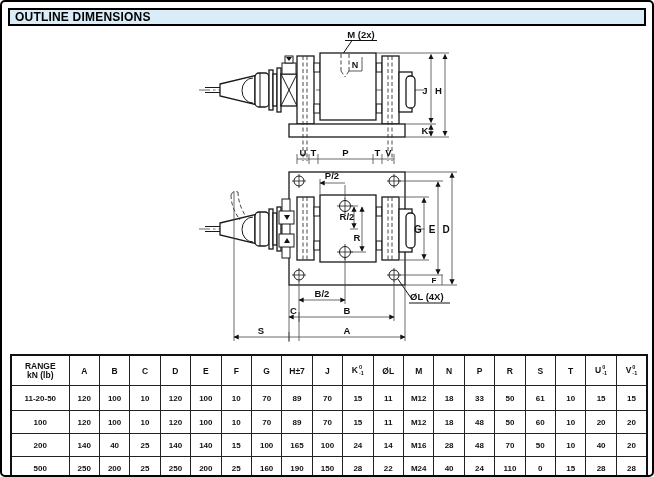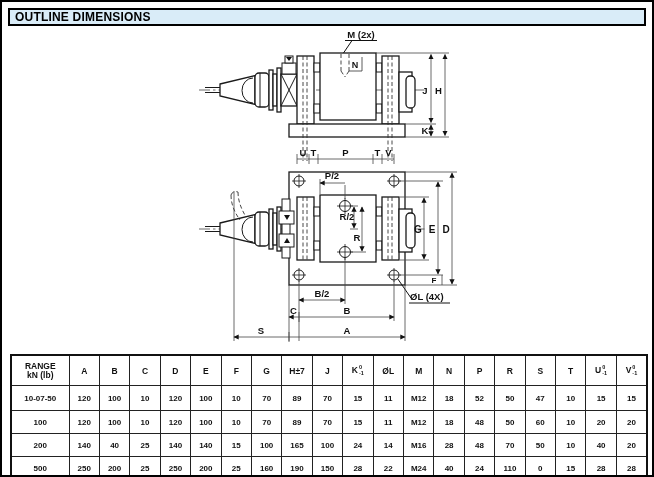--- a/index.html
+++ b/index.html
@@ -1,18 +1,18 @@
 <!DOCTYPE html>
 <html><head>
 <meta charset="utf-8">
 <style>
   html,body{margin:0;padding:0;background:#fff;}
   .page{
     position:relative;width:654px;height:477px;box-sizing:border-box;
-    background:#fff;border:2px solid #000;border-radius:0;overflow:hidden;
+    background:#fff;border:2px solid #000;border-radius:5px;overflow:hidden;
     font-family:"Liberation Sans",sans-serif;
   }
   .titlebar{
     position:absolute;left:6px;top:6px;width:638px;height:18px;box-sizing:border-box;
     background:#d9ecf8;border:2px solid #000;display:flex;align-items:center;
   }
   .titlebar span{font-size:12px;font-weight:bold;color:#000;padding-left:5px;letter-spacing:.2px;}
   .drawing{position:absolute;left:0;top:25px;width:654px;height:327px;}
   svg text{font-family:"Liberation Sans",sans-serif;font-weight:bold;fill:#111;}
   .dims-table{
@@ -334,37 +334,37 @@
               <span>-1</span>
             </span></th>
           <th>V<span class="tol">
               <span>0</span>
               <span>-1</span>
             </span></th>
         </tr>
       </thead>
     <tbody id="body-rows">
         <tr>
-          <td>10-07-50</td>
+          <td>11-20-50</td>
           <td>120</td>
           <td>100</td>
           <td>10</td>
           <td>120</td>
           <td>100</td>
           <td>10</td>
           <td>70</td>
           <td>89</td>
           <td>70</td>
           <td>15</td>
           <td>11</td>
           <td>M12</td>
           <td>18</td>
-          <td>52</td>
+          <td>33</td>
           <td>50</td>
-          <td>47</td>
+          <td>61</td>
           <td>10</td>
           <td>15</td>
           <td>15</td>
         </tr>
         <tr>
           <td>100</td>
           <td>120</td>
           <td>100</td>
           <td>10</td>
           <td>120</td>

